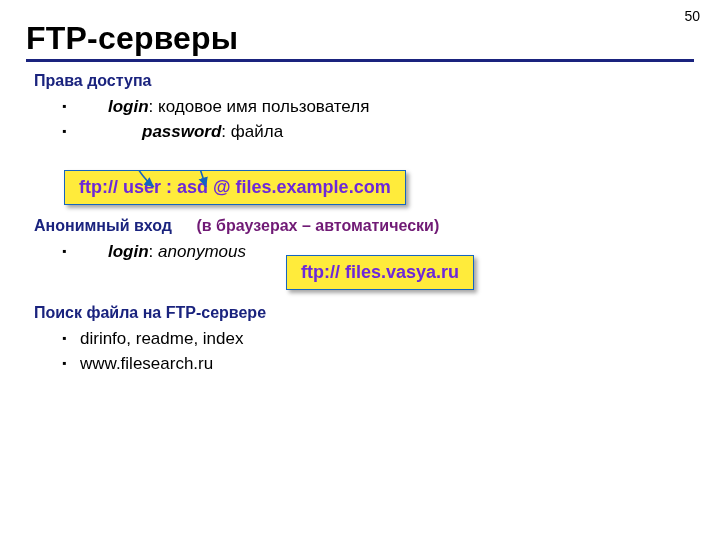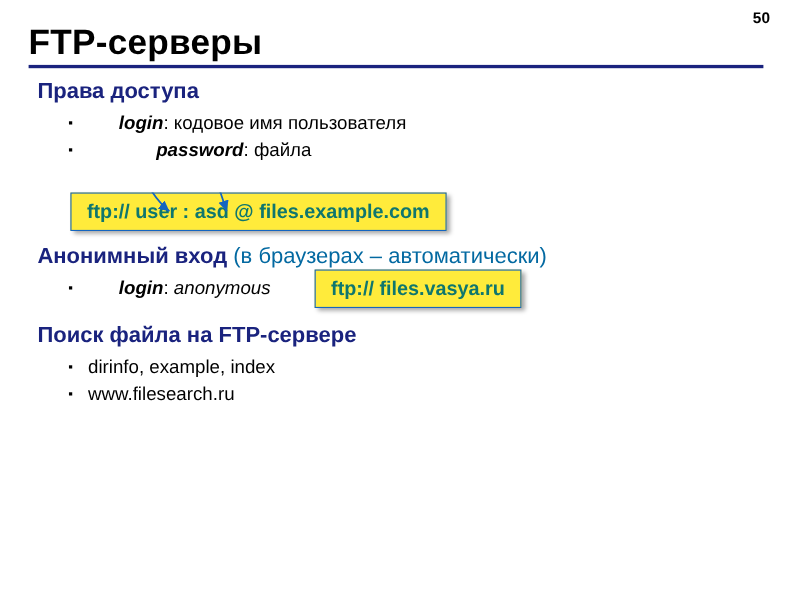--- a/index.html
+++ b/index.html
@@ -10,41 +10,42 @@
     font-family: Arial, Helvetica, sans-serif;
     color: #000;
     position: relative;
     padding: 20px 26px;
   }
   .page-num {
     position: absolute;
     top: 8px;
     right: 20px;
     font-size: 14px;
-    font-weight: bold;
+    font-weight: normal;
   }
   h1.title {
     font-size: 32px;
     font-weight: bold;
     color: #000;
     padding-bottom: 2px;
     border-bottom: 3px solid #1a237e;
     margin-bottom: 10px;
     letter-spacing: 0.2px;
   }
   .content { padding: 0 8px; position: relative; }
   .section-head {
-    font-size: 20px;
+    font-size: 16px;
     font-weight: bold;
     color: #1a237e;
     margin-top: 10px;
   }
   .section-head .note {
-    font-weight: normal;
-    color: #0369a1;
+    font-weight: bold;
+    color: #701a75;
+    padding-left: 20px;
   }
   ul.bullets {
     list-style: none;
     margin-top: 4px;
     margin-bottom: 4px;
   }
   ul.bullets li {
     position: relative;
     padding-left: 46px;
     font-size: 17px;
@@ -66,27 +67,27 @@
     position: relative;
     margin: 26px 0 12px 0;
   }
   .callout {
     display: inline-block;
     background: #ffeb3b;
     border: 1.2px solid #1565c0;
     padding: 6px 14px;
     font-size: 18px;
     font-weight: bold;
-    color: #0f766e;
+    color: #6d28d9;
     box-shadow: 3px 3px 4px rgba(0,0,0,0.35);
   }
   .c1 { margin-left: 30px; }
   .row2 { display:flex; align-items:flex-start; }
   .row2 ul { flex: 0 0 auto; text-align: right; }
-  .c2wrap { margin-left: 40px; margin-top:0;text-align:center; }
+  .c2wrap { margin-left: 40px; margin-top:20px;text-align:center; }
 
   svg.arrows {
     position: absolute;
     top: 0; left: 0;
     pointer-events: none;
   }
 </style>
 </head>
 <body>
 
@@ -128,17 +129,17 @@
         <span class="term">login</span><span>: </span><span class="termvalue">anonymous</span>
       </li>
     </ul>
     <div class="c2wrap">
       <div class="callout">ftp:// files.vasya.ru</div>
     </div>
   </div>
 
   <div class="section-head" style="margin-top:14px">Поиск файла на FTP-сервере</div>
   <ul class="bullets">
-    <li><span>dirinfo, example, index</span></li>
+    <li><span>dirinfo, readme, index</span></li>
     <li><span>www.filesearch.ru</span></li>
   </ul>
 
 </div>
 
 </body></html>

